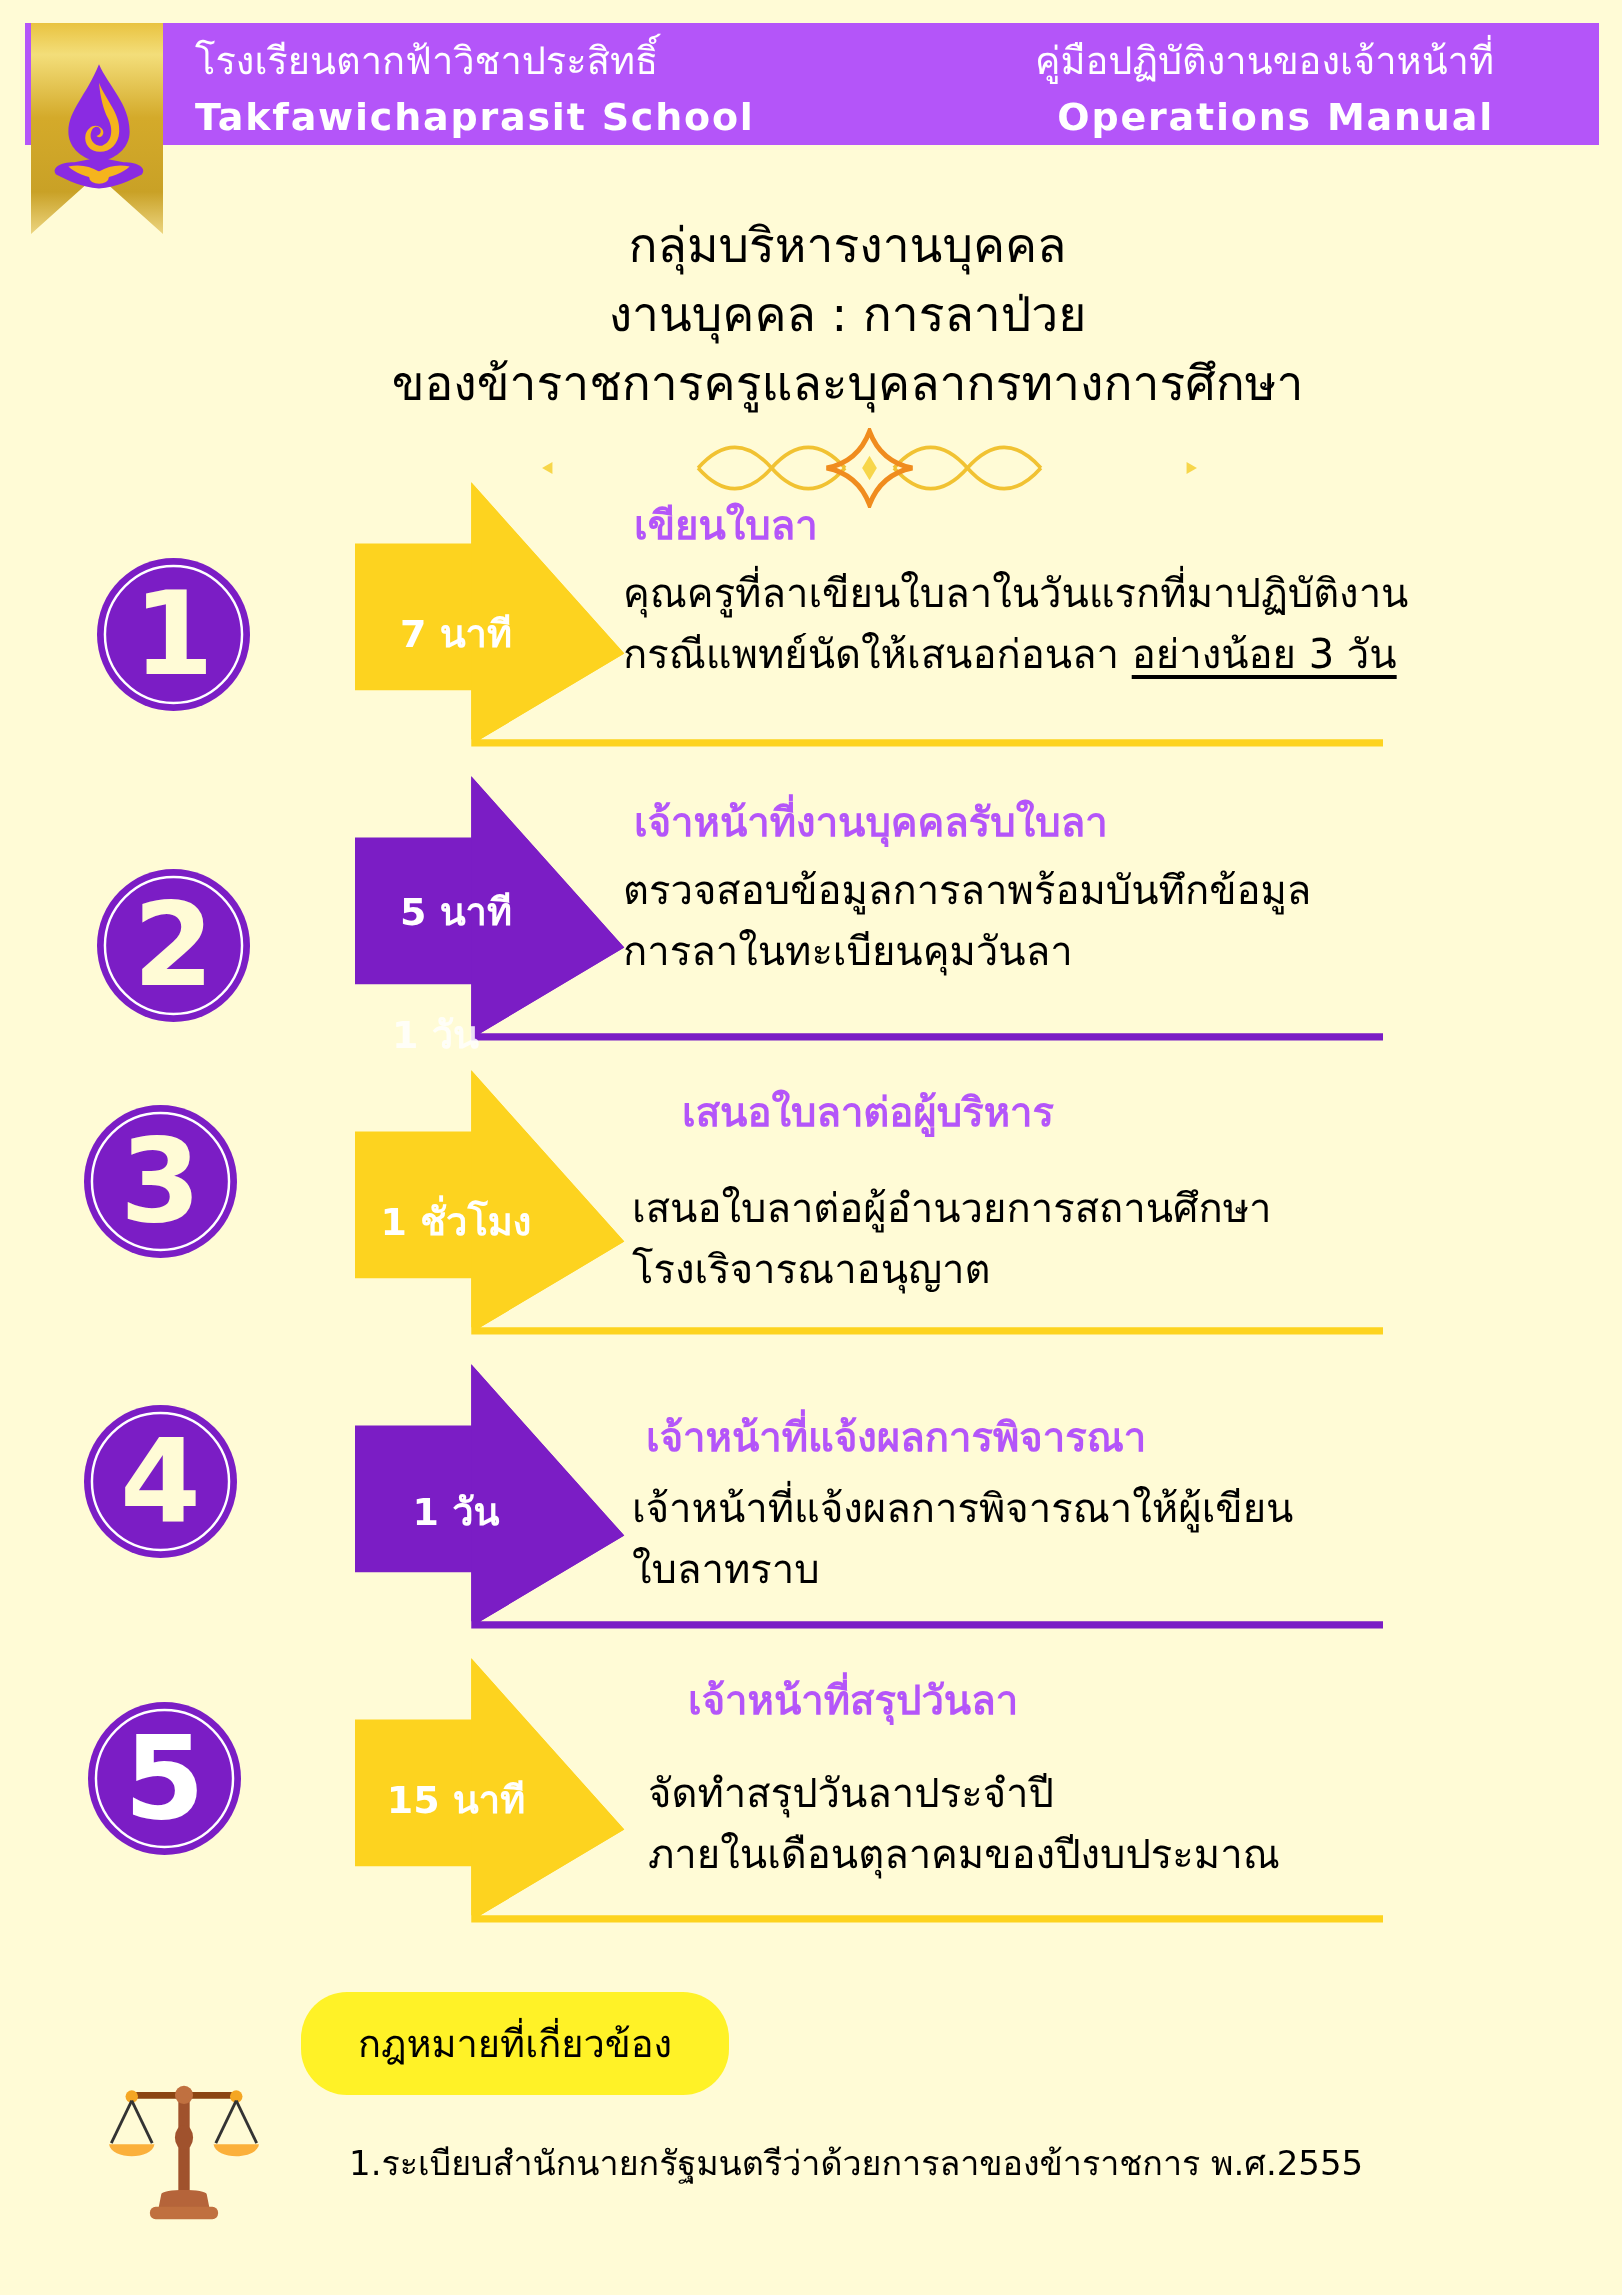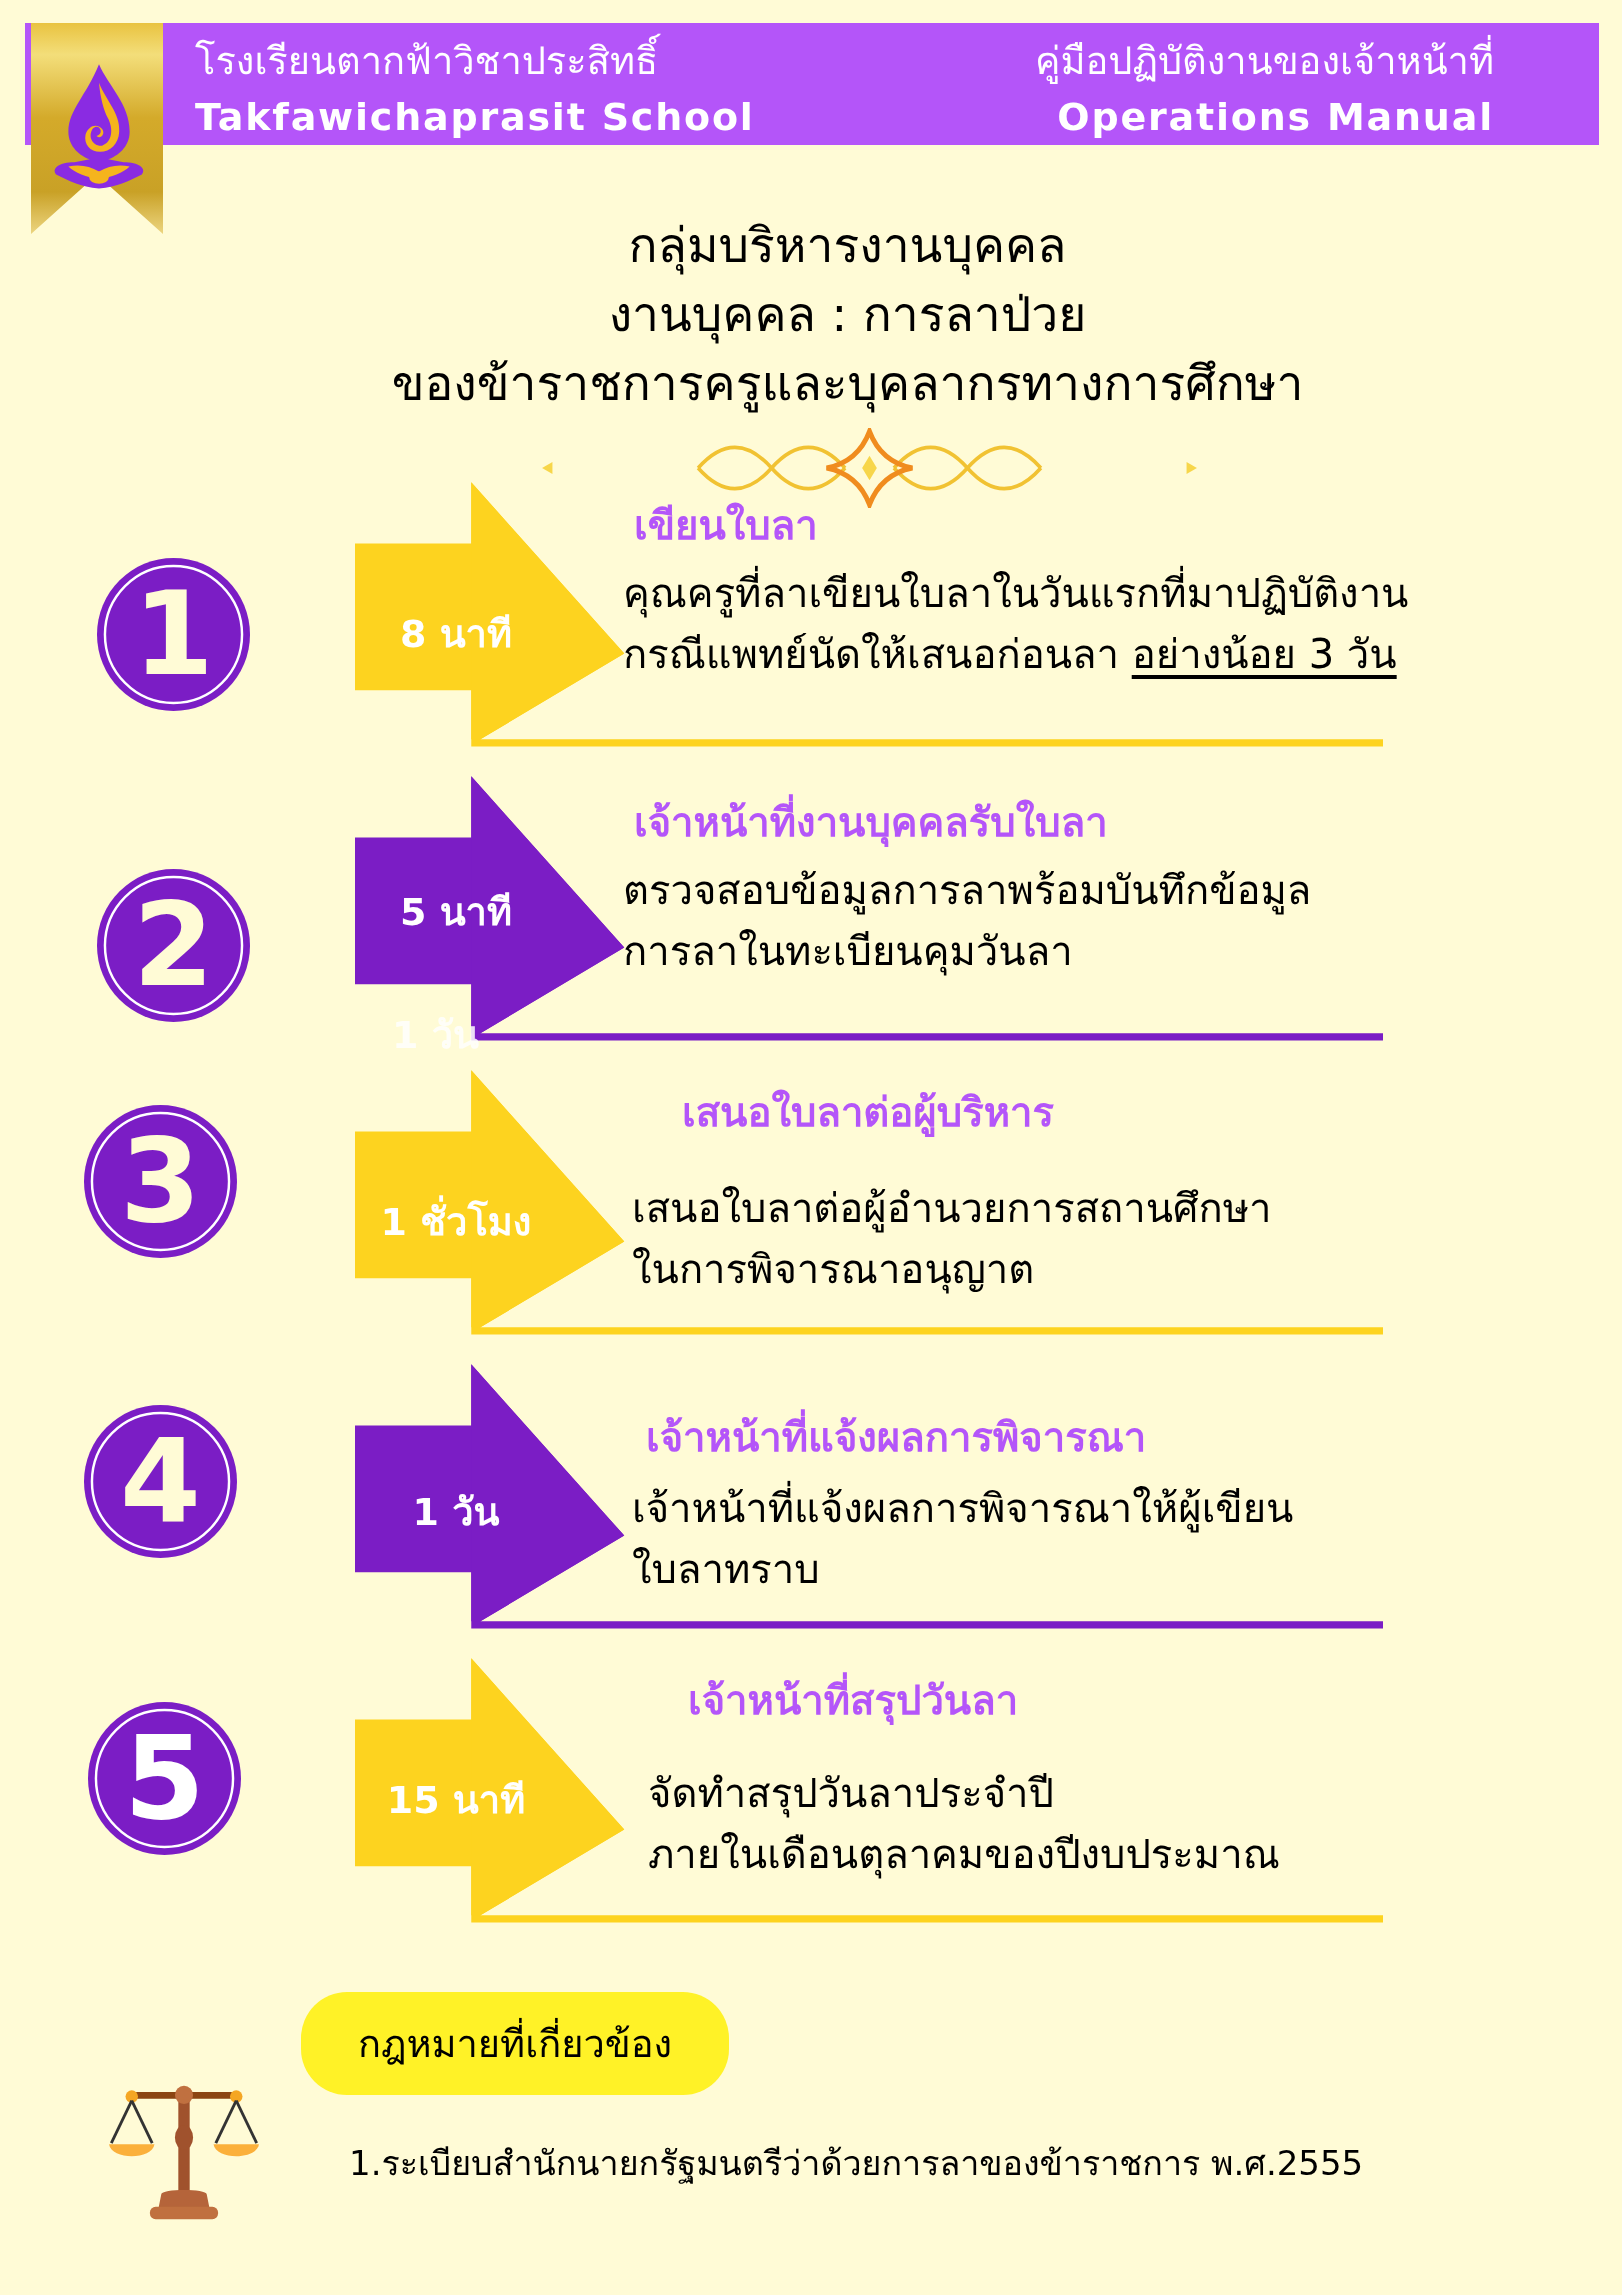--- a/index.html
+++ b/index.html
@@ -118,21 +118,21 @@
 
 <svg class="abs step-circle" style="left:97px;top:558px;" viewBox="0 0 250 250">
   <circle cx="125" cy="125" r="125" fill="#7b1dc5"></circle>
   <circle cx="125" cy="125" r="112" fill="none" stroke="#fff" stroke-width="4"></circle>
   <text x="125" y="190" text-anchor="middle" font-family="DejaVu Sans, sans-serif" font-weight="bold" font-size="190" fill="#fffbd6">1</text>
 </svg>
 <svg class="abs step-arrow" style="left:355px;top:482px;" viewBox="0 0 1680 460">
   <polygon points="0,100 190,100 190,0 440,280 205,420 1680,420 1680,432 190,432 190,340 0,340" fill="#fdd31f"></polygon>
   <polygon points="190,0 440,280 205,420 190,420" fill="#fdd31f"></polygon>
 </svg>
-<div class="abs step-time" style="left:364px;top:603px;">8 นาที</div>
+<div class="abs step-time" style="left:364px;top:603px;">7 นาที</div>
 <div class="abs step-heading" style="left:634px;top:493px;">เขียนใบลา</div>
 <div class="abs step-desc" style="left:623px;top:563px;">
   <div>คุณครูที่ลาเขียนใบลาในวันแรกที่มาปฏิบัติงาน</div>
   <div><span>กรณีแพทย์นัดให้เสนอก่อนลา </span><span class="underline">อย่างน้อย 3 วัน</span></div>
 </div>
 
 <svg class="abs step-circle" style="left:97px;top:869px;" viewBox="0 0 250 250">
   <circle cx="125" cy="125" r="125" fill="#7b1dc5"></circle>
   <circle cx="125" cy="125" r="112" fill="none" stroke="#fff" stroke-width="4"></circle>
   <text x="125" y="190" text-anchor="middle" font-family="DejaVu Sans, sans-serif" font-weight="bold" font-size="190" fill="#fffbd6">2</text>
@@ -155,21 +155,21 @@
   <text x="125" y="190" text-anchor="middle" font-family="DejaVu Sans, sans-serif" font-weight="bold" font-size="190" fill="#fffbd6">3</text>
 </svg>
 <svg class="abs step-arrow" style="left:355px;top:1070px;" viewBox="0 0 1680 460">
   <polygon points="0,100 190,100 190,0 440,280 205,420 1680,420 1680,432 190,432 190,340 0,340" fill="#fdd31f"></polygon>
   <polygon points="190,0 440,280 205,420 190,420" fill="#fdd31f"></polygon>
 </svg>
 <div class="abs step-time" style="left:364px;top:1191px;">1 ชั่วโมง</div>
 <div class="abs step-heading" style="left:646px;top:1080px;margin-left:36px;">เสนอใบลาต่อผู้บริหาร</div>
 <div class="abs step-desc" style="left:632px;top:1178px;">
   <div>เสนอใบลาต่อผู้อำนวยการสถานศึกษา</div>
-  <div>ในการพิจารณาอนุญาต</div>
+  <div>โรงเริจารณาอนุญาต</div>
 </div>
 
 <svg class="abs step-circle" style="left:84px;top:1405px;" viewBox="0 0 250 250">
   <circle cx="125" cy="125" r="125" fill="#7b1dc5"></circle>
   <circle cx="125" cy="125" r="112" fill="none" stroke="#fff" stroke-width="4"></circle>
   <text x="125" y="190" text-anchor="middle" font-family="DejaVu Sans, sans-serif" font-weight="bold" font-size="190" fill="#fffbd6">4</text>
 </svg>
 <svg class="abs step-arrow" style="left:355px;top:1364px;" viewBox="0 0 1680 460">
   <polygon points="0,100 190,100 190,0 440,280 205,420 1680,420 1680,432 190,432 190,340 0,340" fill="#7b1dc5"></polygon>
   <polygon points="190,0 440,280 205,420 190,420" fill="#7b1dc5"></polygon>

